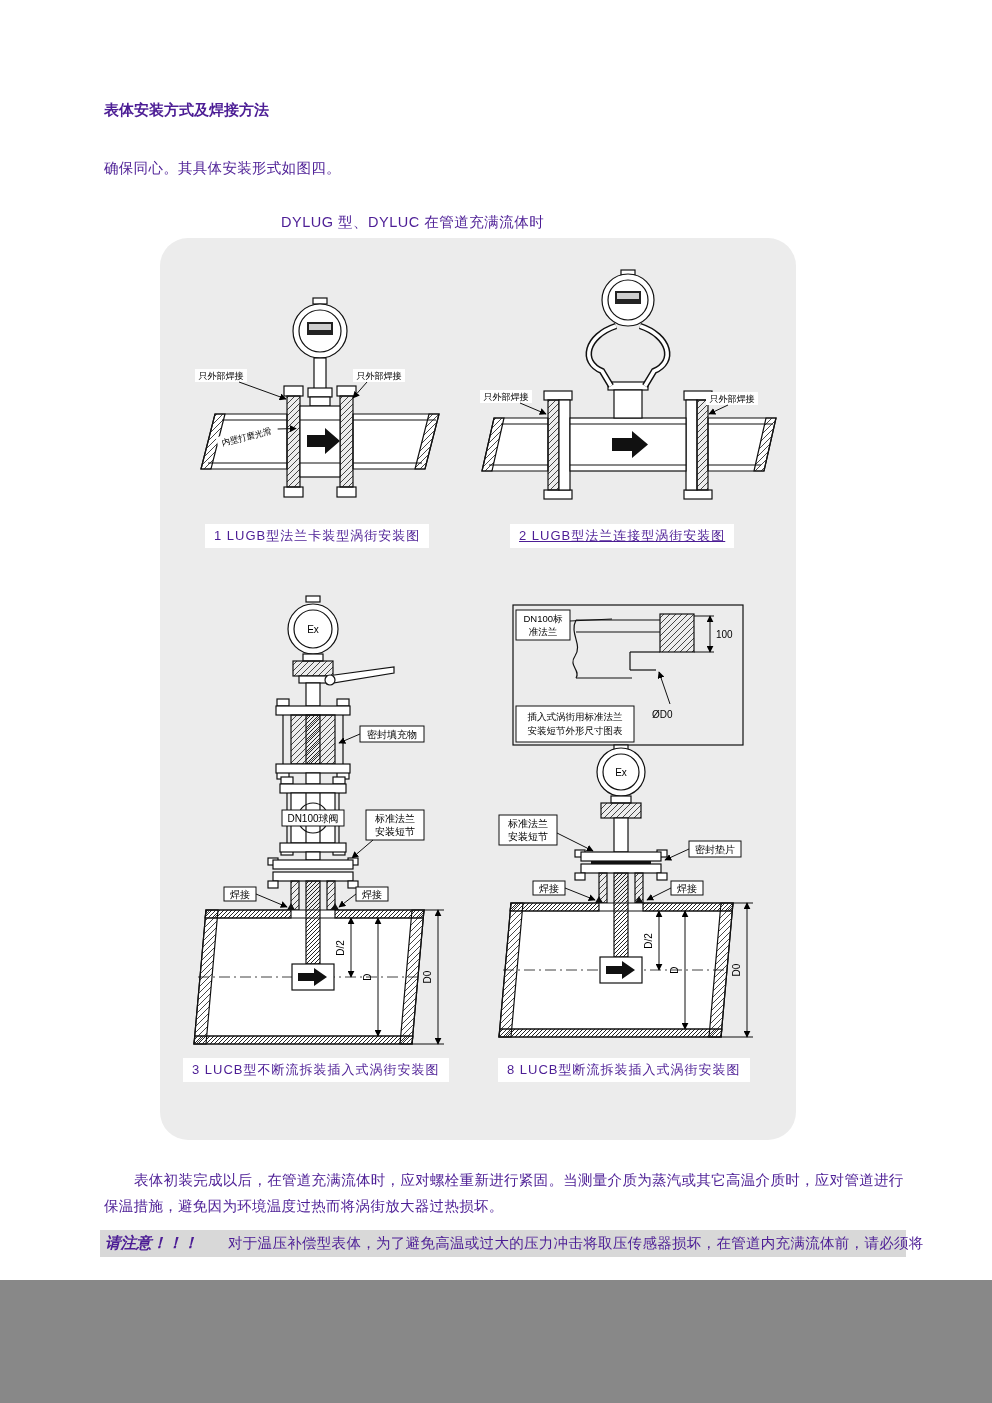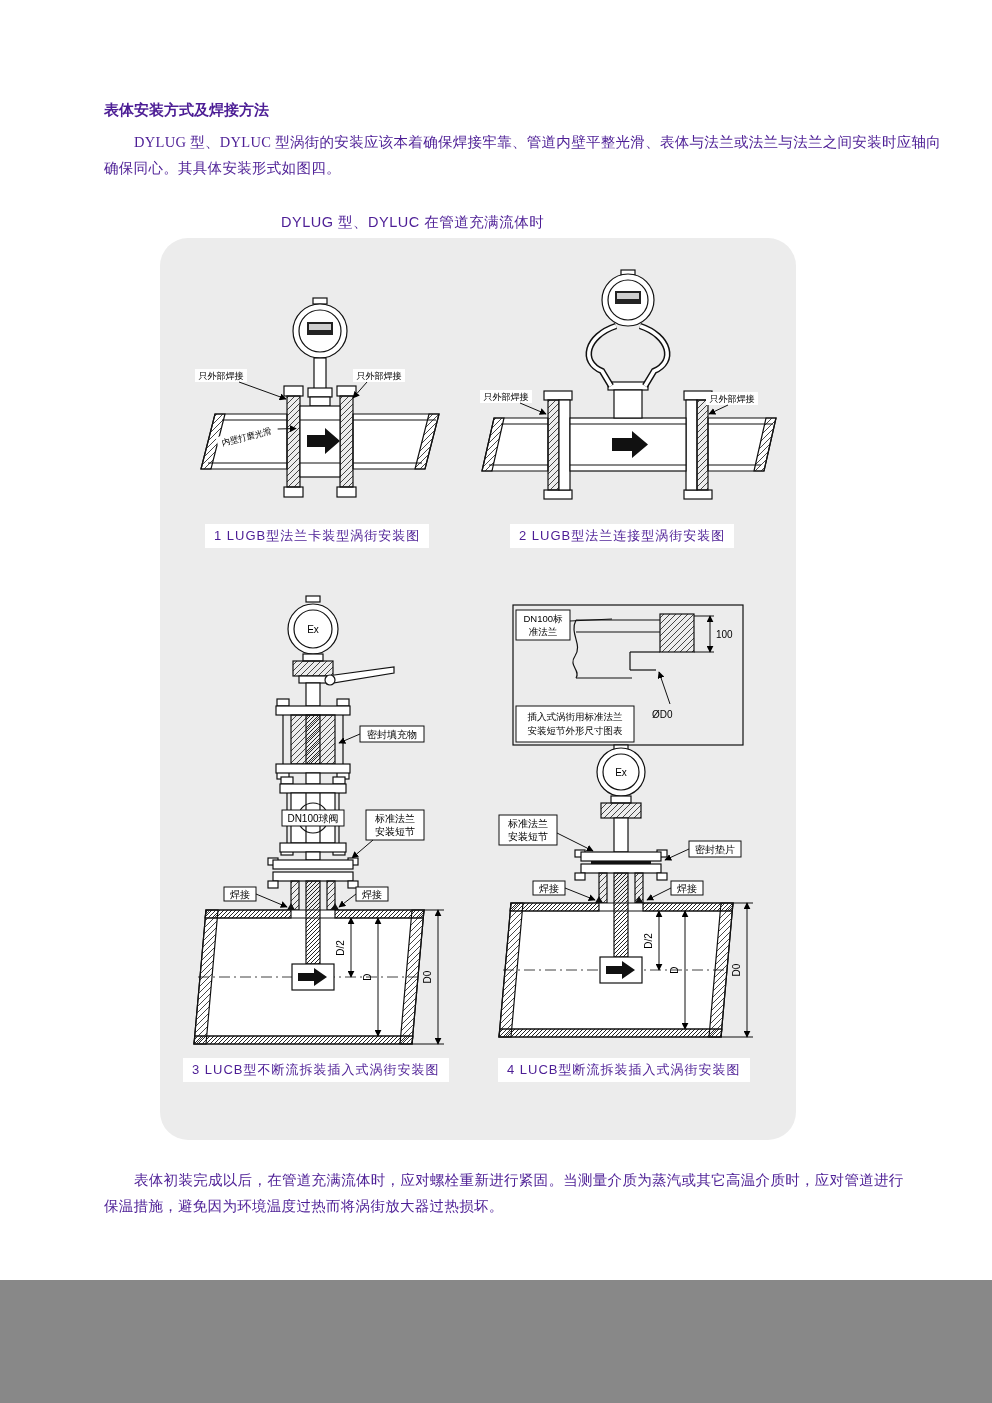--- a/index.html
+++ b/index.html
@@ -37,21 +37,20 @@
     </pattern>
     <marker id="arr" viewBox="0 0 10 10" refX="9" refY="5" markerWidth="7" markerHeight="7" orient="auto-start-reverse">
       <path d="M0,0 L10,5 L0,10 z" fill="#000"></path>
     </marker>
   </defs>
 </svg>
 
 <div class="page">
 
   <div class="abs heading" style="left:104px; top:101px;">表体安装方式及焊接方法</div>
-  <div class="abs body-line" style="left:134px; top:133px;">DYLUG 型、DYLUC 型涡街的安装应该本着确保焊接牢靠、管道内壁平整光滑、表体与法兰或法兰与法兰之间安装时应轴向</div>
   <div class="abs body-line" style="left:104px; top:159px;">确保同心。其具体安装形式如图四。</div>
 
   <div class="abs fig-head" style="left:281px; top:213px;">DYLUG 型、DYLUC 在管道充满流体时</div>
   <div class="abs fig-head" style="left:656px; top:213px;margin-top:48px;">图四</div>
 
   <div class="panel">
 
     <svg class="diag" style="left:35px; top:30px;" width="250" height="252" viewBox="0 0 250 252">
       <g stroke="#111" stroke-width="1.2" fill="none">
         <g>
@@ -160,21 +159,21 @@
         </g>
         <g stroke-width="1">
           <rect x="228" y="124" width="52" height="13" fill="#fff" stroke="none"></rect>
           <text x="254" y="134" font-size="9" text-anchor="middle" stroke="none">只外部焊接</text>
           <path d="M250,137 L231,146" marker-end="url(#arr)"></path>
         </g>
       </g>
     </svg>
 
     <div class="caption" style="left:45px; top:286px;">1 LUGB型法兰卡装型涡街安装图</div>
-    <div class="caption" style="left:350px; top:286px;">2 LUGB型法兰连接型涡街安装图</div>
+    <div class="caption" style="left:350px; top:286px;text-decoration:underline;">2 LUGB型法兰连接型涡街安装图</div>
 
     <svg class="diag" style="left:28px; top:352px;" width="270" height="462" viewBox="0 0 270 462">
       <g stroke="#111" stroke-width="1.2" fill="none">
         <g>
           <rect x="118" y="6" width="14" height="6" fill="#fff"></rect>
           <circle cx="125" cy="39" r="25" fill="#fff"></circle>
           <circle cx="125" cy="39" r="19" fill="#fff"></circle>
           <text x="125" y="43" font-size="10" text-anchor="middle" stroke="none">Ex</text>
         </g>
         <rect x="115" y="64" width="20" height="7" fill="#fff"></rect>
@@ -388,21 +387,25 @@
           <text transform="rotate(-90 185 227)" x="185" y="227" font-size="10" text-anchor="middle" stroke="none">D</text>
           <line x1="240" y1="160" x2="260" y2="160"></line>
           <line x1="228" y1="294" x2="260" y2="294"></line>
           <line x1="254" y1="160" x2="254" y2="294" marker-start="url(#arr)" marker-end="url(#arr)"></line>
           <text transform="rotate(-90 247 227)" x="247" y="227" font-size="10" text-anchor="middle" stroke="none">D0</text>
         </g>
       </g>
     </svg>
 
     <div class="caption" style="left:23px; top:820px;">3 LUCB型不断流拆装插入式涡街安装图</div>
-    <div class="caption" style="left:338px; top:820px;">4 LUCB型断流拆装插入式涡街安装图</div>
+    <div class="caption" style="left:338px; top:820px;">8 LUCB型断流拆装插入式涡街安装图</div>
 
   </div>
 
   <div class="abs body-line" style="left:134px; top:1171px;">表体初装完成以后，在管道充满流体时，应对螺栓重新进行紧固。当测量介质为蒸汽或其它高温介质时，应对管道进行</div>
   <div class="abs body-line" style="left:104px; top:1197px;">保温措施，避免因为环境温度过热而将涡街放大器过热损坏。</div>
 
+  <div class="notice-bar" style="left:100px; top:1230px; width:806px;">
+    <span class="notice-label">请注意！！！</span>
+    <span class="notice-text">对于温压补偿型表体，为了避免高温或过大的压力冲击将取压传感器损坏，在管道内充满流体前，请必须将</span>
+  </div>
 
 </div>
 
 </body></html>

